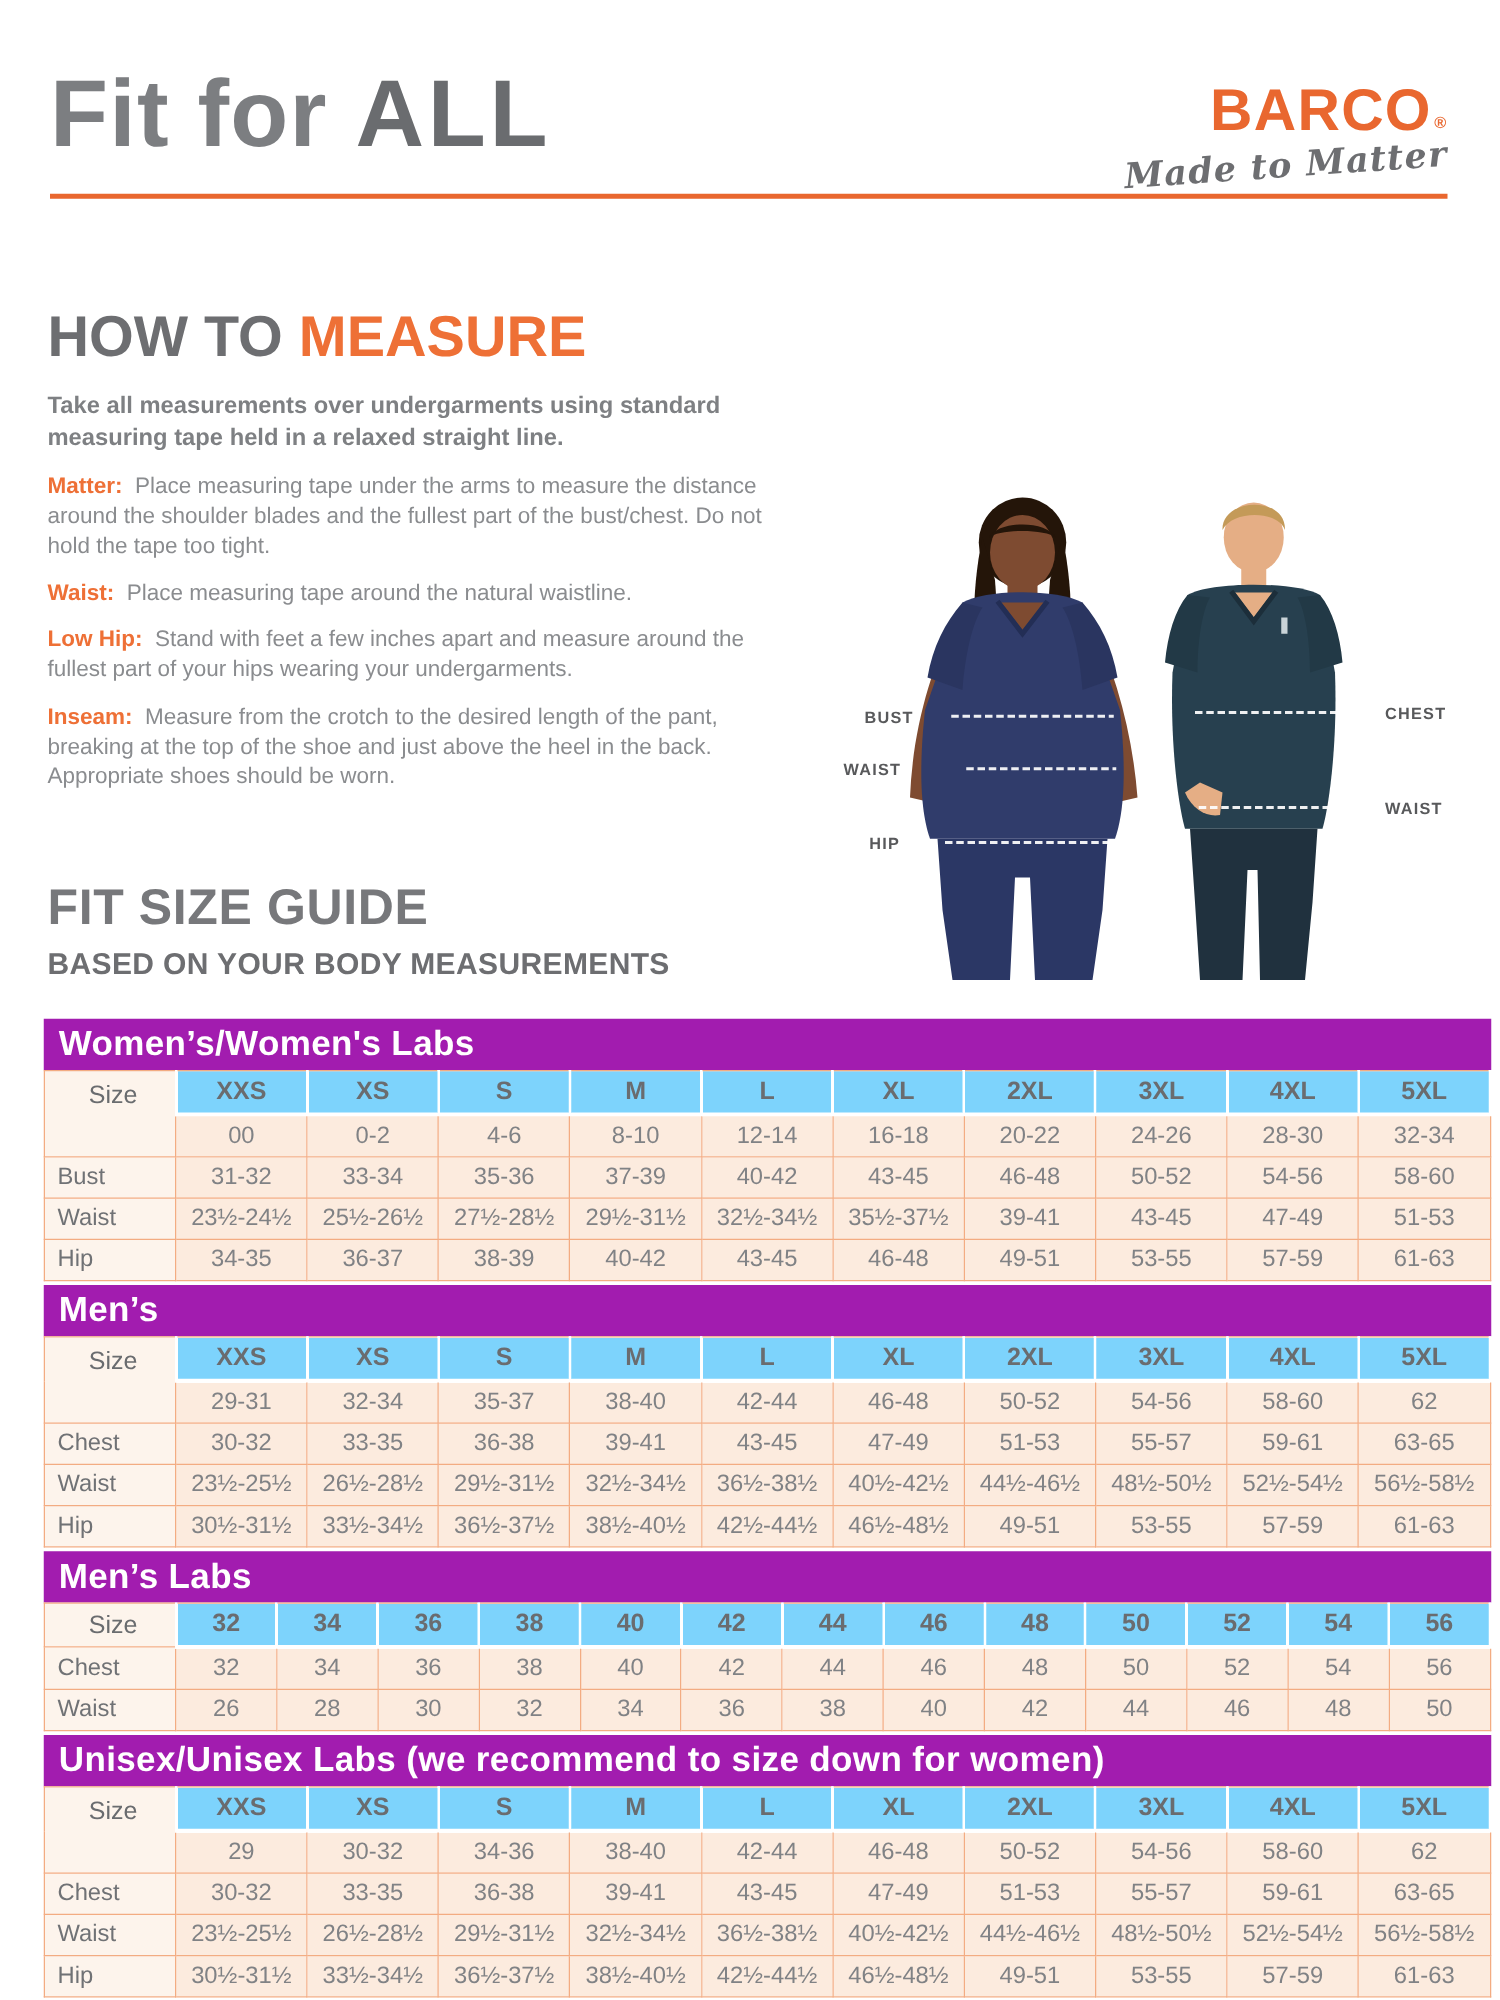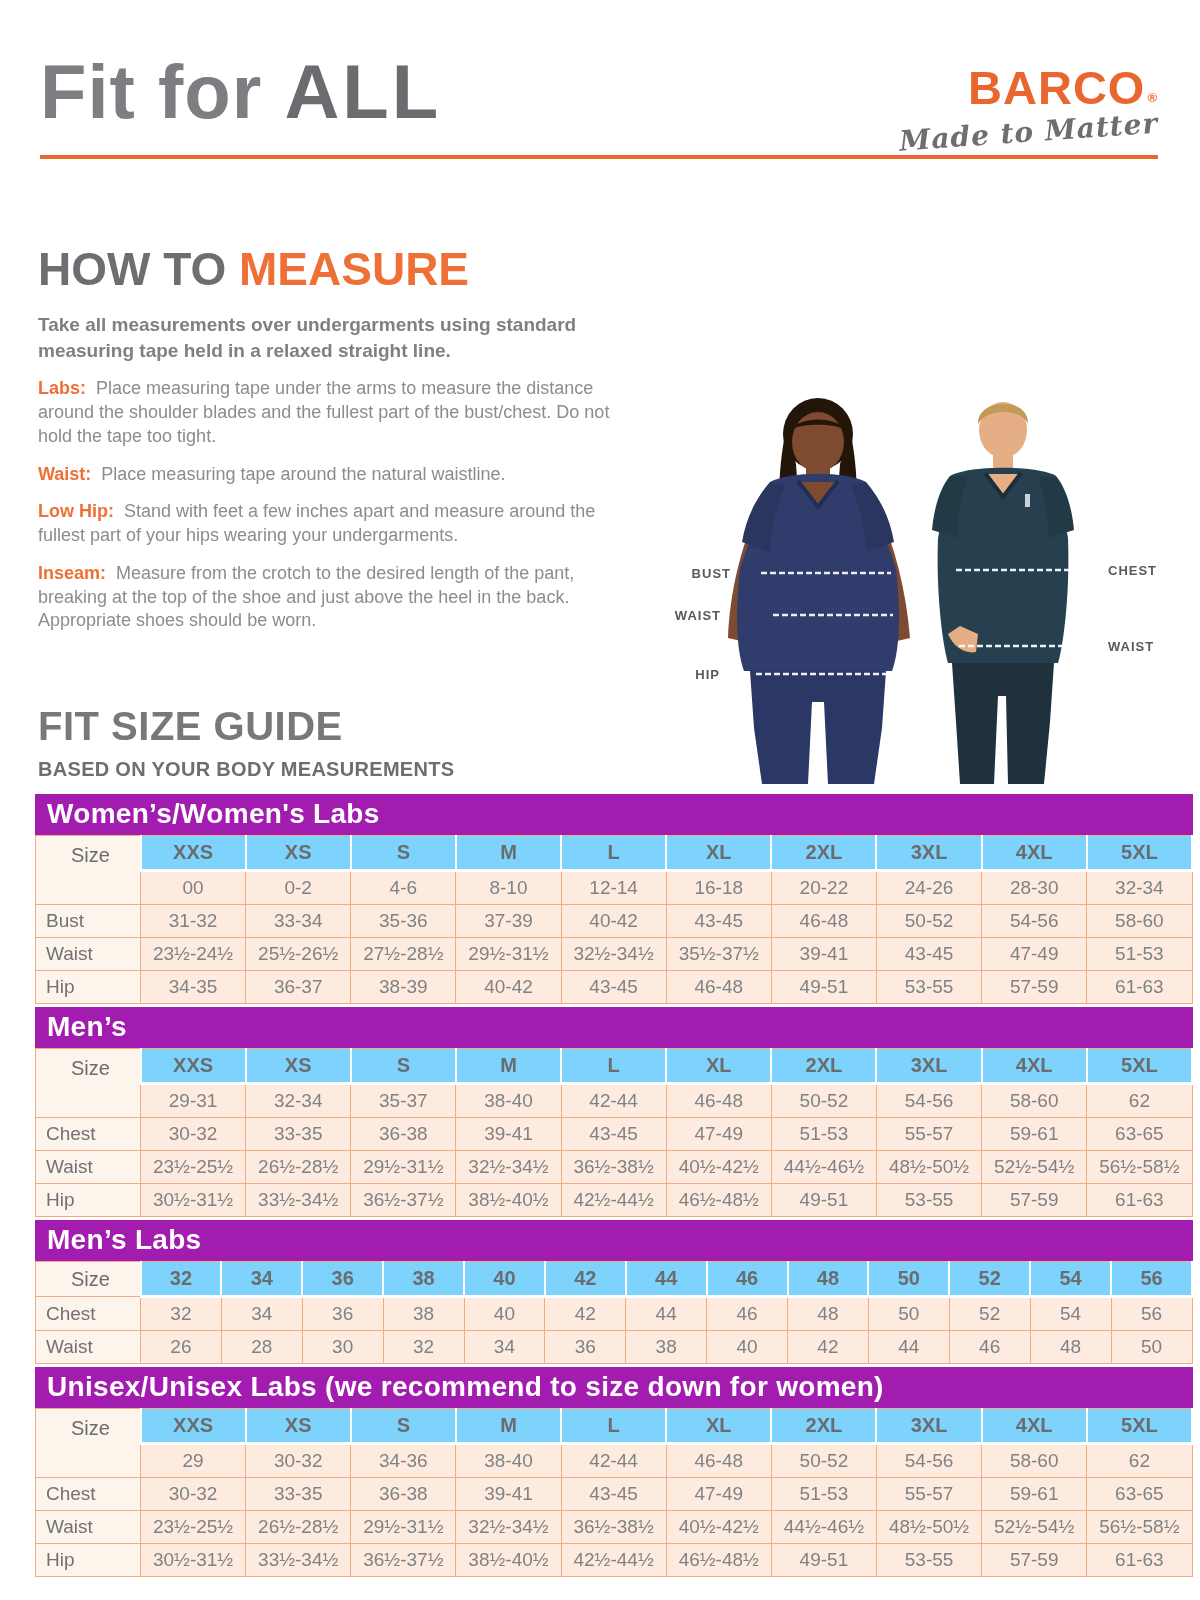--- a/index.html
+++ b/index.html
@@ -23,21 +23,21 @@
   .mitem{margin:14px 0 0 0;font-size:18px;color:#8A8C8F;line-height:1.32;}
   .mlabel{color:#EE7036;font-weight:700;}
 
   
   .photo{position:absolute;left:648px;top:376px;width:514px;height:408px;}
   .photo svg{display:block;}
 
   
   .guide{position:absolute;left:35px;top:706px;width:1158px;}
   .gh{margin:0 0 0 3px;font-size:40px;font-weight:900;color:#77787B;letter-spacing:0.5px;line-height:1;}
-  .gsub{margin:12px 0 13px 3px;font-size:20px;font-weight:700;color:#6D6E71;letter-spacing:0.3px;}
+  .gsub{margin:12px 0 29px 3px;font-size:24px;font-weight:700;color:#6D6E71;letter-spacing:0.3px;}
 
   .tbl{margin-bottom:3px;}
   .tbl-banner{background:#a21caf;color:#fff;font-weight:700;font-size:28px;line-height:1;padding:6px 0 7px 12px;letter-spacing:0.3px;}
   .fit-table{width:100%;border-collapse:collapse;table-layout:fixed;}
   .fit-table td{border:1px solid #F3AC82;background:#FCEBDE;color:#808285;font-size:19px;text-align:center;height:32px;padding:0;overflow:hidden;}
   .fit-table tr.hdr td{background:#7dd3fc;color:#6A6C6F;font-weight:700;font-size:20px;height:33px;border-left:2px solid #fff;border-right:2px solid #fff;border-bottom:3px solid #fff;}
   .fit-table td.lbl{background:#FDF4EC;text-align:left;padding-left:10px;color:#707275;font-size:19px;}
   .fit-table tr.hdr td.lbl{background:#FDF4EC;font-weight:400;border:1px solid #F3AC82;padding-left:35px;}
   .fit-table td.lbl.span2{vertical-align:top;padding-top:8px;}
 </style>
@@ -52,21 +52,21 @@
     <div class="brand"><span>BARCO</span><span class="reg">®</span></div>
     <div class="tagline">Made to Matter</div>
   </div>
 
   <div class="rule"></div>
 
   <section class="howto">
     <h2><span>HOW TO </span><span class="orange">MEASURE</span></h2>
     <p class="intro">Take all measurements over undergarments using standard measuring tape held in a relaxed straight line.</p>
     <div id="measure-items">
-        <p class="mitem"><span class="mlabel">Labs:</span>&nbsp; Place measuring tape under the arms to measure the distance around the shoulder blades and the fullest part of the bust/chest. Do not hold the tape too tight.</p>
+        <p class="mitem"><span class="mlabel">Matter:</span>&nbsp; Place measuring tape under the arms to measure the distance around the shoulder blades and the fullest part of the bust/chest. Do not hold the tape too tight.</p>
         <p class="mitem"><span class="mlabel">Waist:</span>&nbsp; Place measuring tape around the natural waistline.</p>
         <p class="mitem"><span class="mlabel">Low Hip:</span>&nbsp; Stand with feet a few inches apart and measure around the fullest part of your hips wearing your undergarments.</p>
         <p class="mitem"><span class="mlabel">Inseam:</span>&nbsp; Measure from the crotch to the desired length of the pant, breaking at the top of the shoe and just above the heel in the back. Appropriate shoes should be worn.</p>
       </div>
   </section>
 
   <div class="photo">
     <svg viewBox="0 0 514 408" width="514" height="408">
 
       <g>

